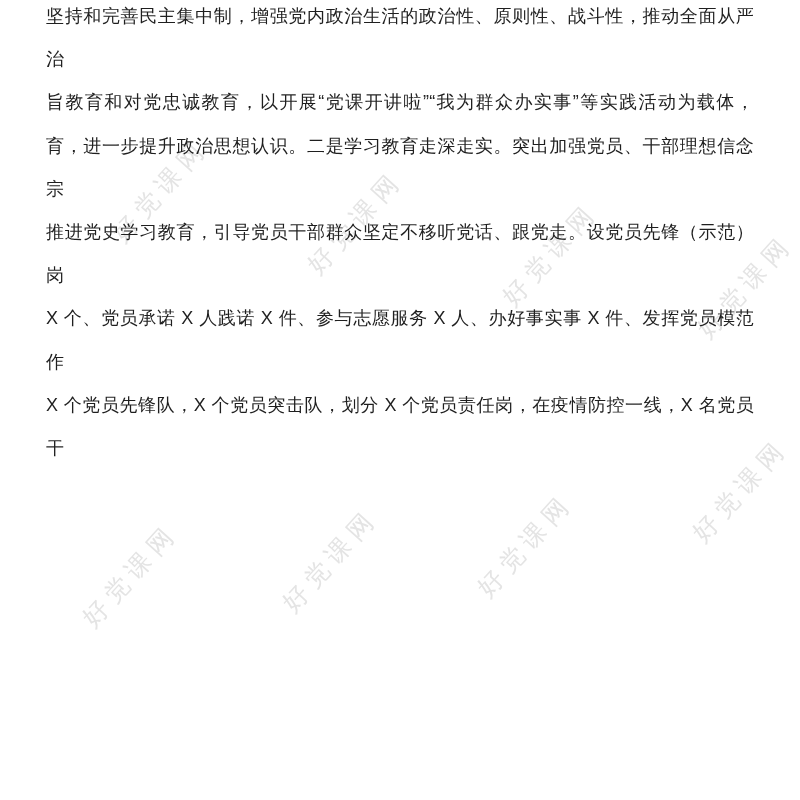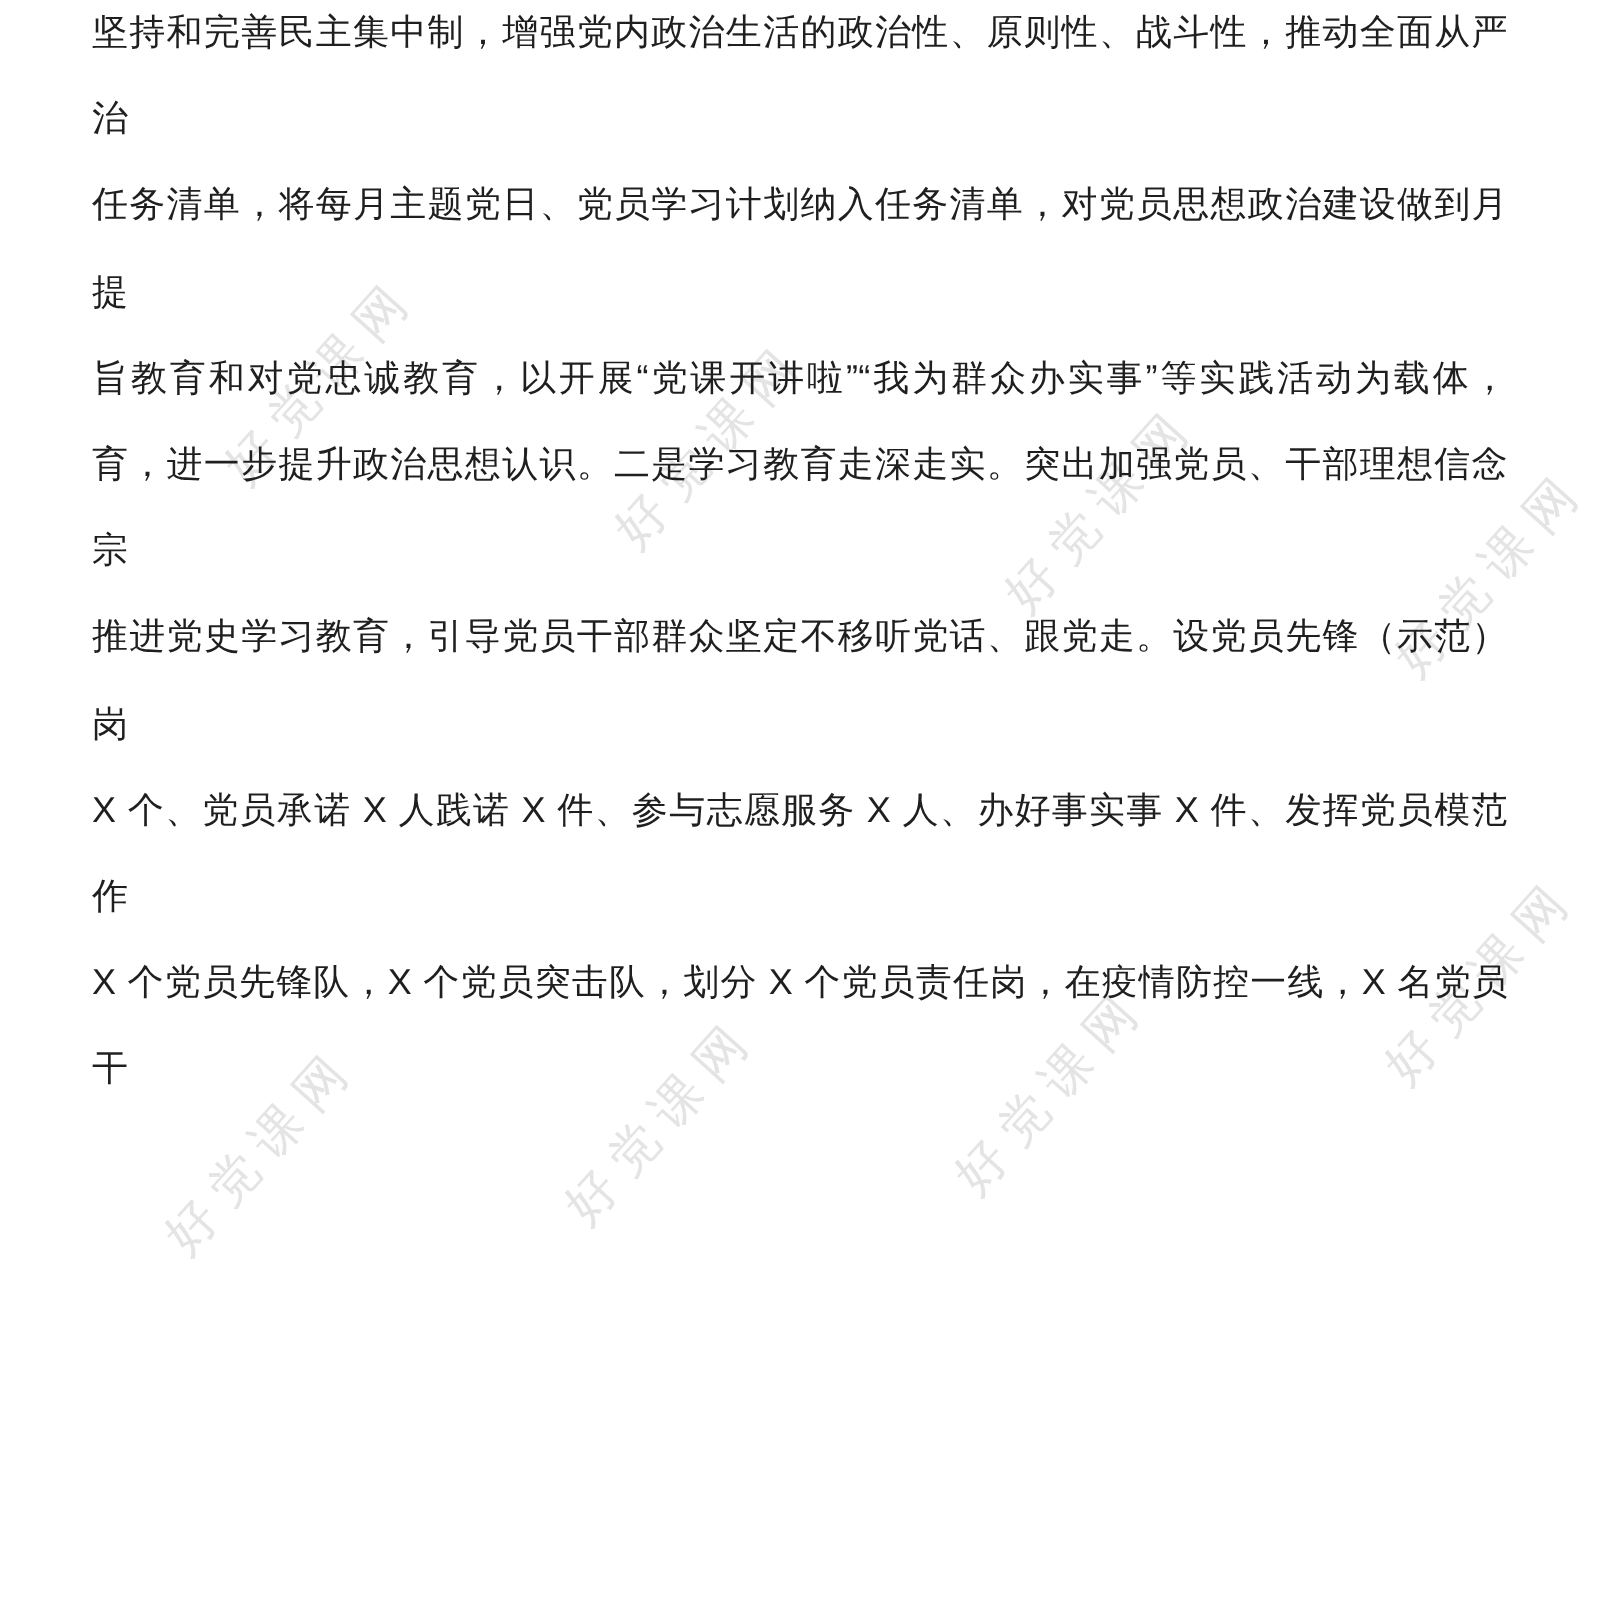--- a/index.html
+++ b/index.html
@@ -59,21 +59,20 @@
       <span class="watermark" style="left: 550px; top: 254px; color: rgb(228, 228, 228);">好党课网</span>
       <span class="watermark" style="left: 745px; top: 286px; color: rgb(228, 228, 228);">好党课网</span>
       <span class="watermark" style="left: 130px; top: 575px; color: rgb(228, 228, 228);">好党课网</span>
       <span class="watermark" style="left: 330px; top: 560px; color: rgb(228, 228, 228);">好党课网</span>
       <span class="watermark" style="left: 525px; top: 545px; color: rgb(228, 228, 228);">好党课网</span>
       <span class="watermark" style="left: 740px; top: 490px; color: rgb(228, 228, 228);">好党课网</span>
     </div>
   <div class="text-layer" style="color: rgb(31, 31, 31);">
       <div class="paragraph">
         <div class="line">坚持和完善民主集中制，增强党内政治生活的政治性、原则性、战斗性，推动全面从严治</div>
-        <div class="line">任务清单，将每月主题党日、党员学习计划纳入任务清单，对党员思想政治建设做到月提</div>
         <div class="line">旨教育和对党忠诚教育，以开展“党课开讲啦”“我为群众办实事”等实践活动为载体，</div>
         <div class="line">育，进一步提升政治思想认识。二是学习教育走深走实。突出加强党员、干部理想信念宗</div>
         <div class="line">推进党史学习教育，引导党员干部群众坚定不移听党话、跟党走。设党员先锋（示范）岗</div>
         <div class="line">X 个、党员承诺 X 人践诺 X 件、参与志愿服务 X 人、办好事实事 X 件、发挥党员模范作</div>
         <div class="line">X 个党员先锋队，X 个党员突击队，划分 X 个党员责任岗，在疫情防控一线，X 名党员干</div>
       </div>
     </div>
 </div>
 
 </body></html>

